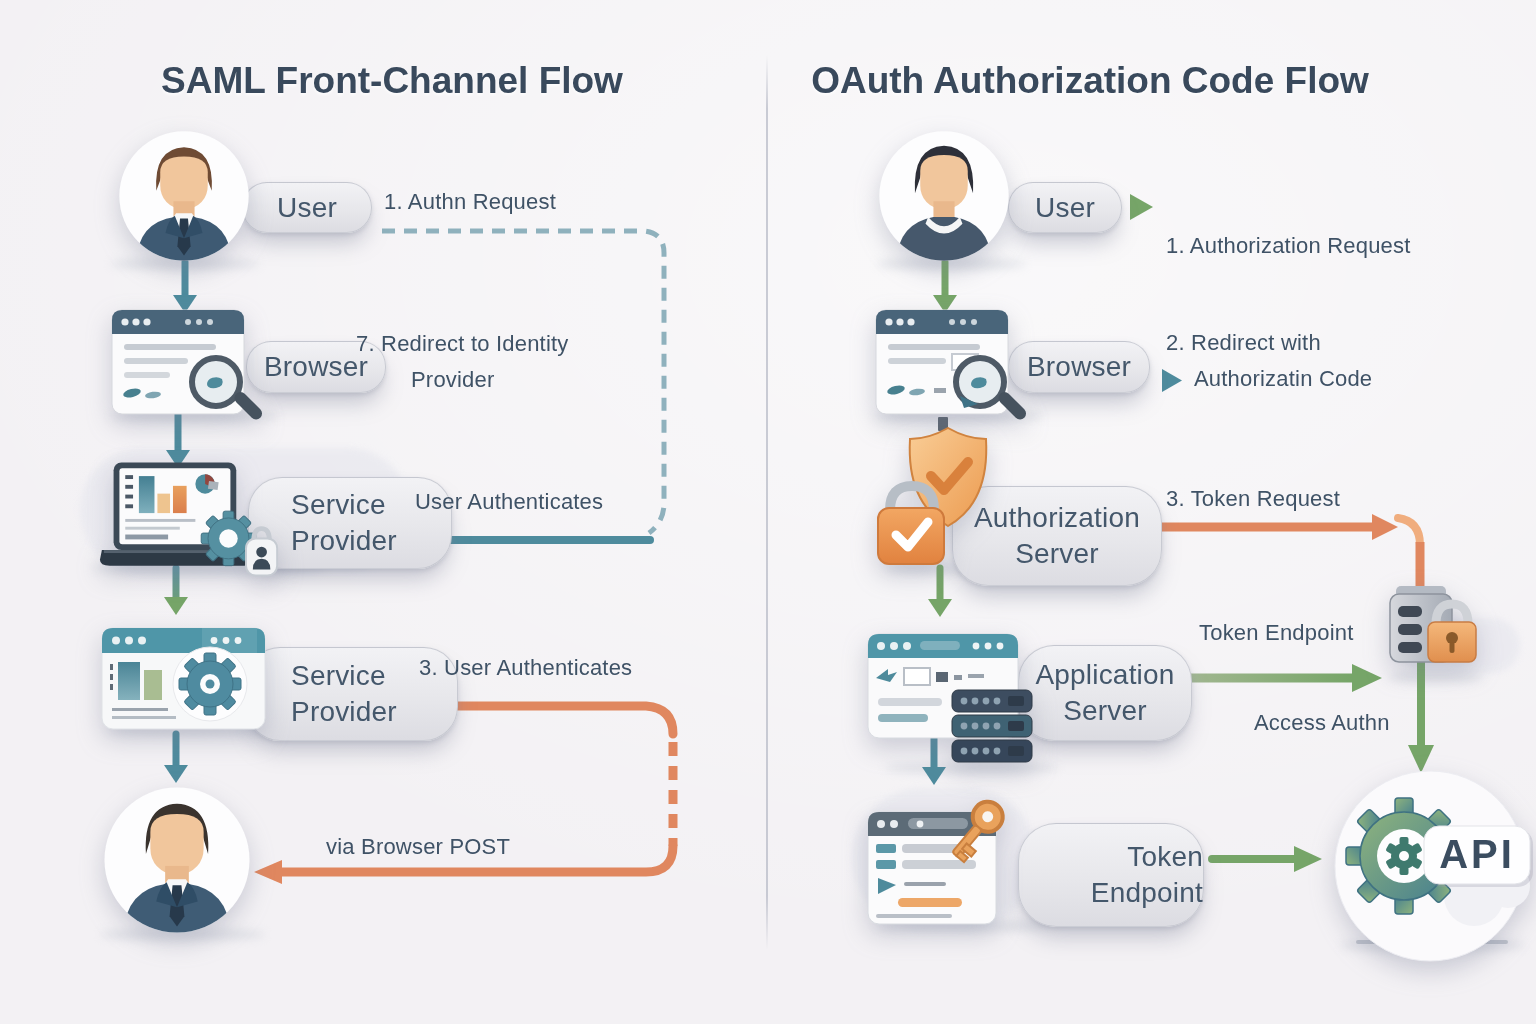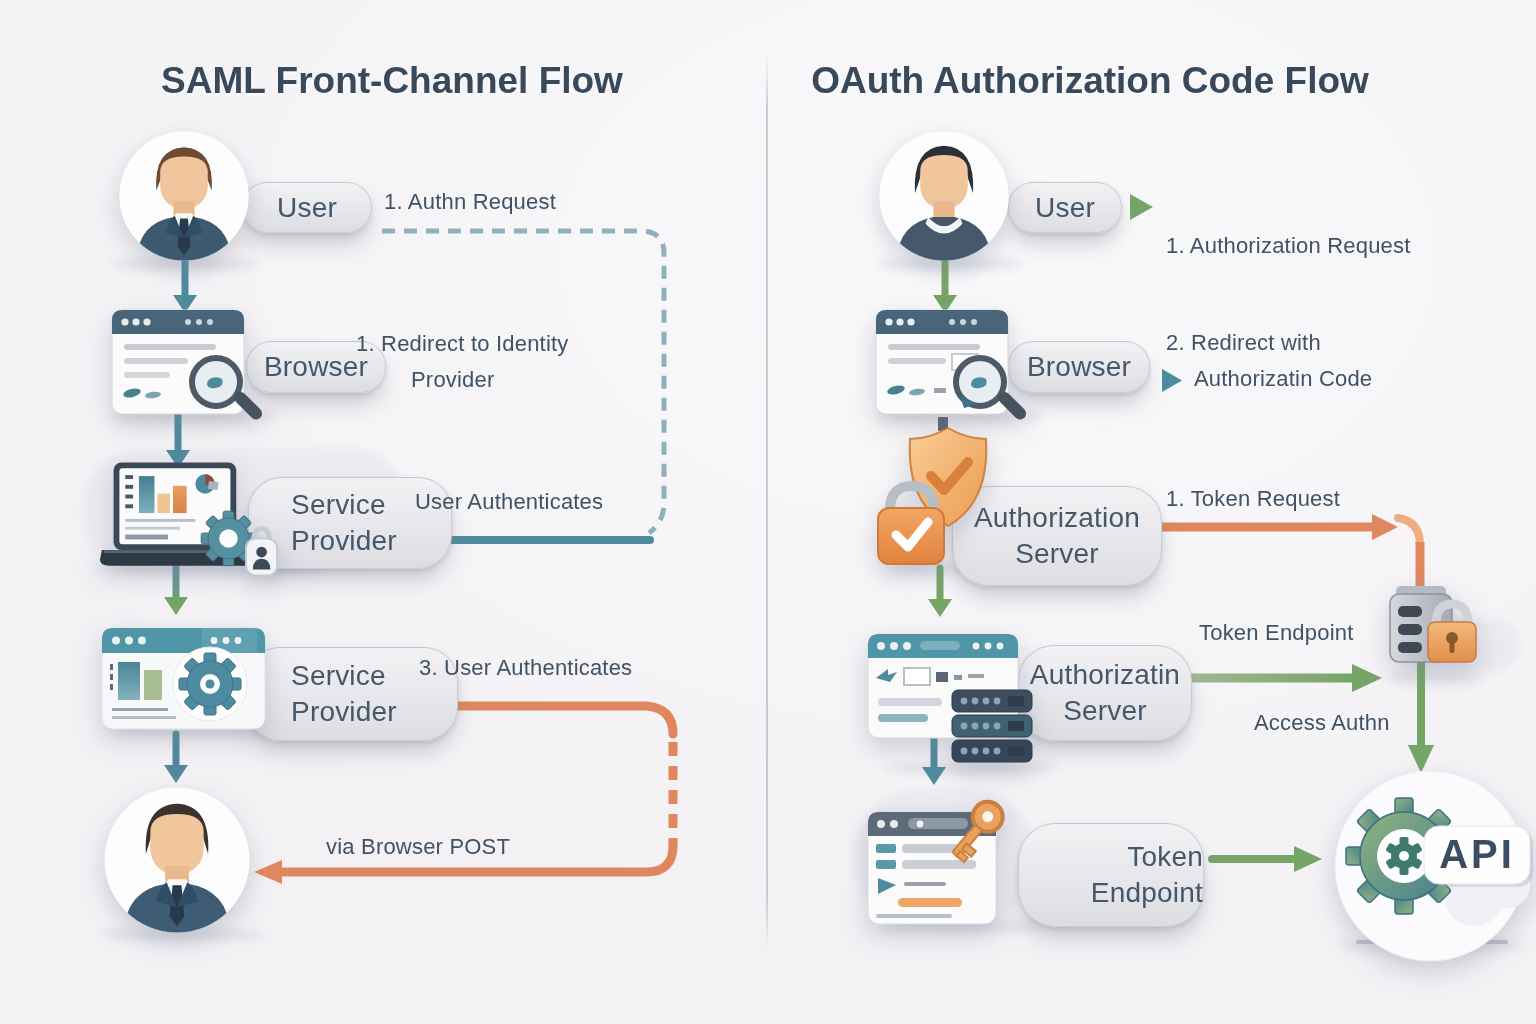--- a/index.html
+++ b/index.html
@@ -179,21 +179,21 @@
       <g transform="translate(104,72)">
         <circle r="24" fill="#e7edf0" stroke="#4e5a66" stroke-width="6"></circle>
         <path d="M-9 2 a9 7 0 0 1 15 -5 q3 7 -6 9 q-9 1 -9 -4 z" fill="#4e8b9c"></path>
         <rect x="16" y="16" width="12" height="34" rx="6" fill="#46525e" transform="rotate(-45 16 16)"></rect>
       </g>
     </svg>
   </div>
   <div class="pill" style="left:246px; top:341px; width:138px; height:50px; border-radius:25px;">
     <span>Browser</span>
   </div>
-  <div class="step" style="left:356px; top:331px;">1. Redirect to Identity</div>
+  <div class="step" style="left:356px; top:331px;">7. Redirect to Identity</div>
   <div class="step" style="left:411px; top:367px;">Provider</div>
 
   <div class="icon shadow-soft" style="left:98px; top:462px; width:185px; height:110px;">
     <svg width="185" height="110" viewBox="0 0 190 112">
       <defs>
         <linearGradient id="ltg" x1="0" y1="0" x2="0" y2="1">
             <stop offset="0" stop-color="#447f92"></stop>
             <stop offset="1" stop-color="#7fb0bd"></stop>
           </linearGradient>
         <linearGradient id="log" x1="0" y1="0" x2="0" y2="1">
@@ -386,21 +386,21 @@
         <path d="M12 24 Q12 0 34 0 Q56 0 56 24" fill="none" stroke="#b7bec6" stroke-width="10"></path>
         <rect x="0" y="22" width="66" height="56" rx="11" fill="url(#plg)" stroke="#cf7a3c" stroke-width="2"></rect>
         <path d="M18 49 L30 61 L50 36" stroke="#ffffff" stroke-width="9" fill="none" stroke-linecap="round" stroke-linejoin="round"></path>
       </g>
     </svg>
   </div>
   <div class="pill two" style="left:952px; top:486px; width:208px; height:98px; border-radius:36px;">
     <span>Authorization</span>
     <span>Server</span>
   </div>
-  <div class="step" style="left:1166px; top:486px;">1. Token Request</div>
+  <div class="step" style="left:1166px; top:486px;">3. Token Request</div>
 
   <div class="icon shadow-soft" style="left:868px; top:632px; width:170px; height:142px;">
     <svg width="170" height="142" viewBox="0 0 170 142">
       <rect x="0" y="2" width="150" height="104" rx="11" fill="#fafafb" stroke="#d8dbe0"></rect>
       <path d="M0 13 Q0 2 11 2 H139 Q150 2 150 13 V26 H0 Z" fill="#4f96a8"></path>
       <circle cx="13" cy="14" r="4" fill="#e9f1f3"></circle>
         <circle cx="26" cy="14" r="4" fill="#e9f1f3"></circle>
         <circle cx="39" cy="14" r="4" fill="#e9f1f3"></circle>
       <rect x="52" y="9" width="40" height="9" rx="4.5" fill="#7fb0bd"></rect>
       <circle cx="108" cy="14" r="3.4" fill="#eef4f5"></circle>
@@ -431,21 +431,21 @@
           <circle cx="107" cy="119" r="3.4"></circle>
           <circle cx="118" cy="119" r="3.4"></circle>
           <circle cx="129" cy="119" r="3.4"></circle>
       </g>
       <rect x="140" y="64" width="16" height="10" rx="2" fill="#2e3b4a"></rect>
       <rect x="140" y="89" width="16" height="10" rx="2" fill="#2e3b4a"></rect>
       <rect x="140" y="114" width="16" height="10" rx="2" fill="#2e3b4a"></rect>
     </svg>
   </div>
   <div class="pill two" style="left:1018px; top:645px; width:172px; height:94px; border-radius:36px;">
-    <span>Authorizatin</span>
+    <span>Application</span>
     <span>Server</span>
   </div>
   <div class="step" style="left:1199px; top:620px;">Token Endpoint</div>
   <div class="step" style="left:1254px; top:710px;">Access Authn</div>
 
   <div class="icon shadow-soft" style="left:1384px; top:586px; width:100px; height:88px;">
     <svg width="100" height="88" viewBox="0 0 100 88">
       <defs>
         <linearGradient id="srvg" x1="0" y1="0" x2="1" y2="0">
             <stop offset="0" stop-color="#d6d8dd"></stop>

